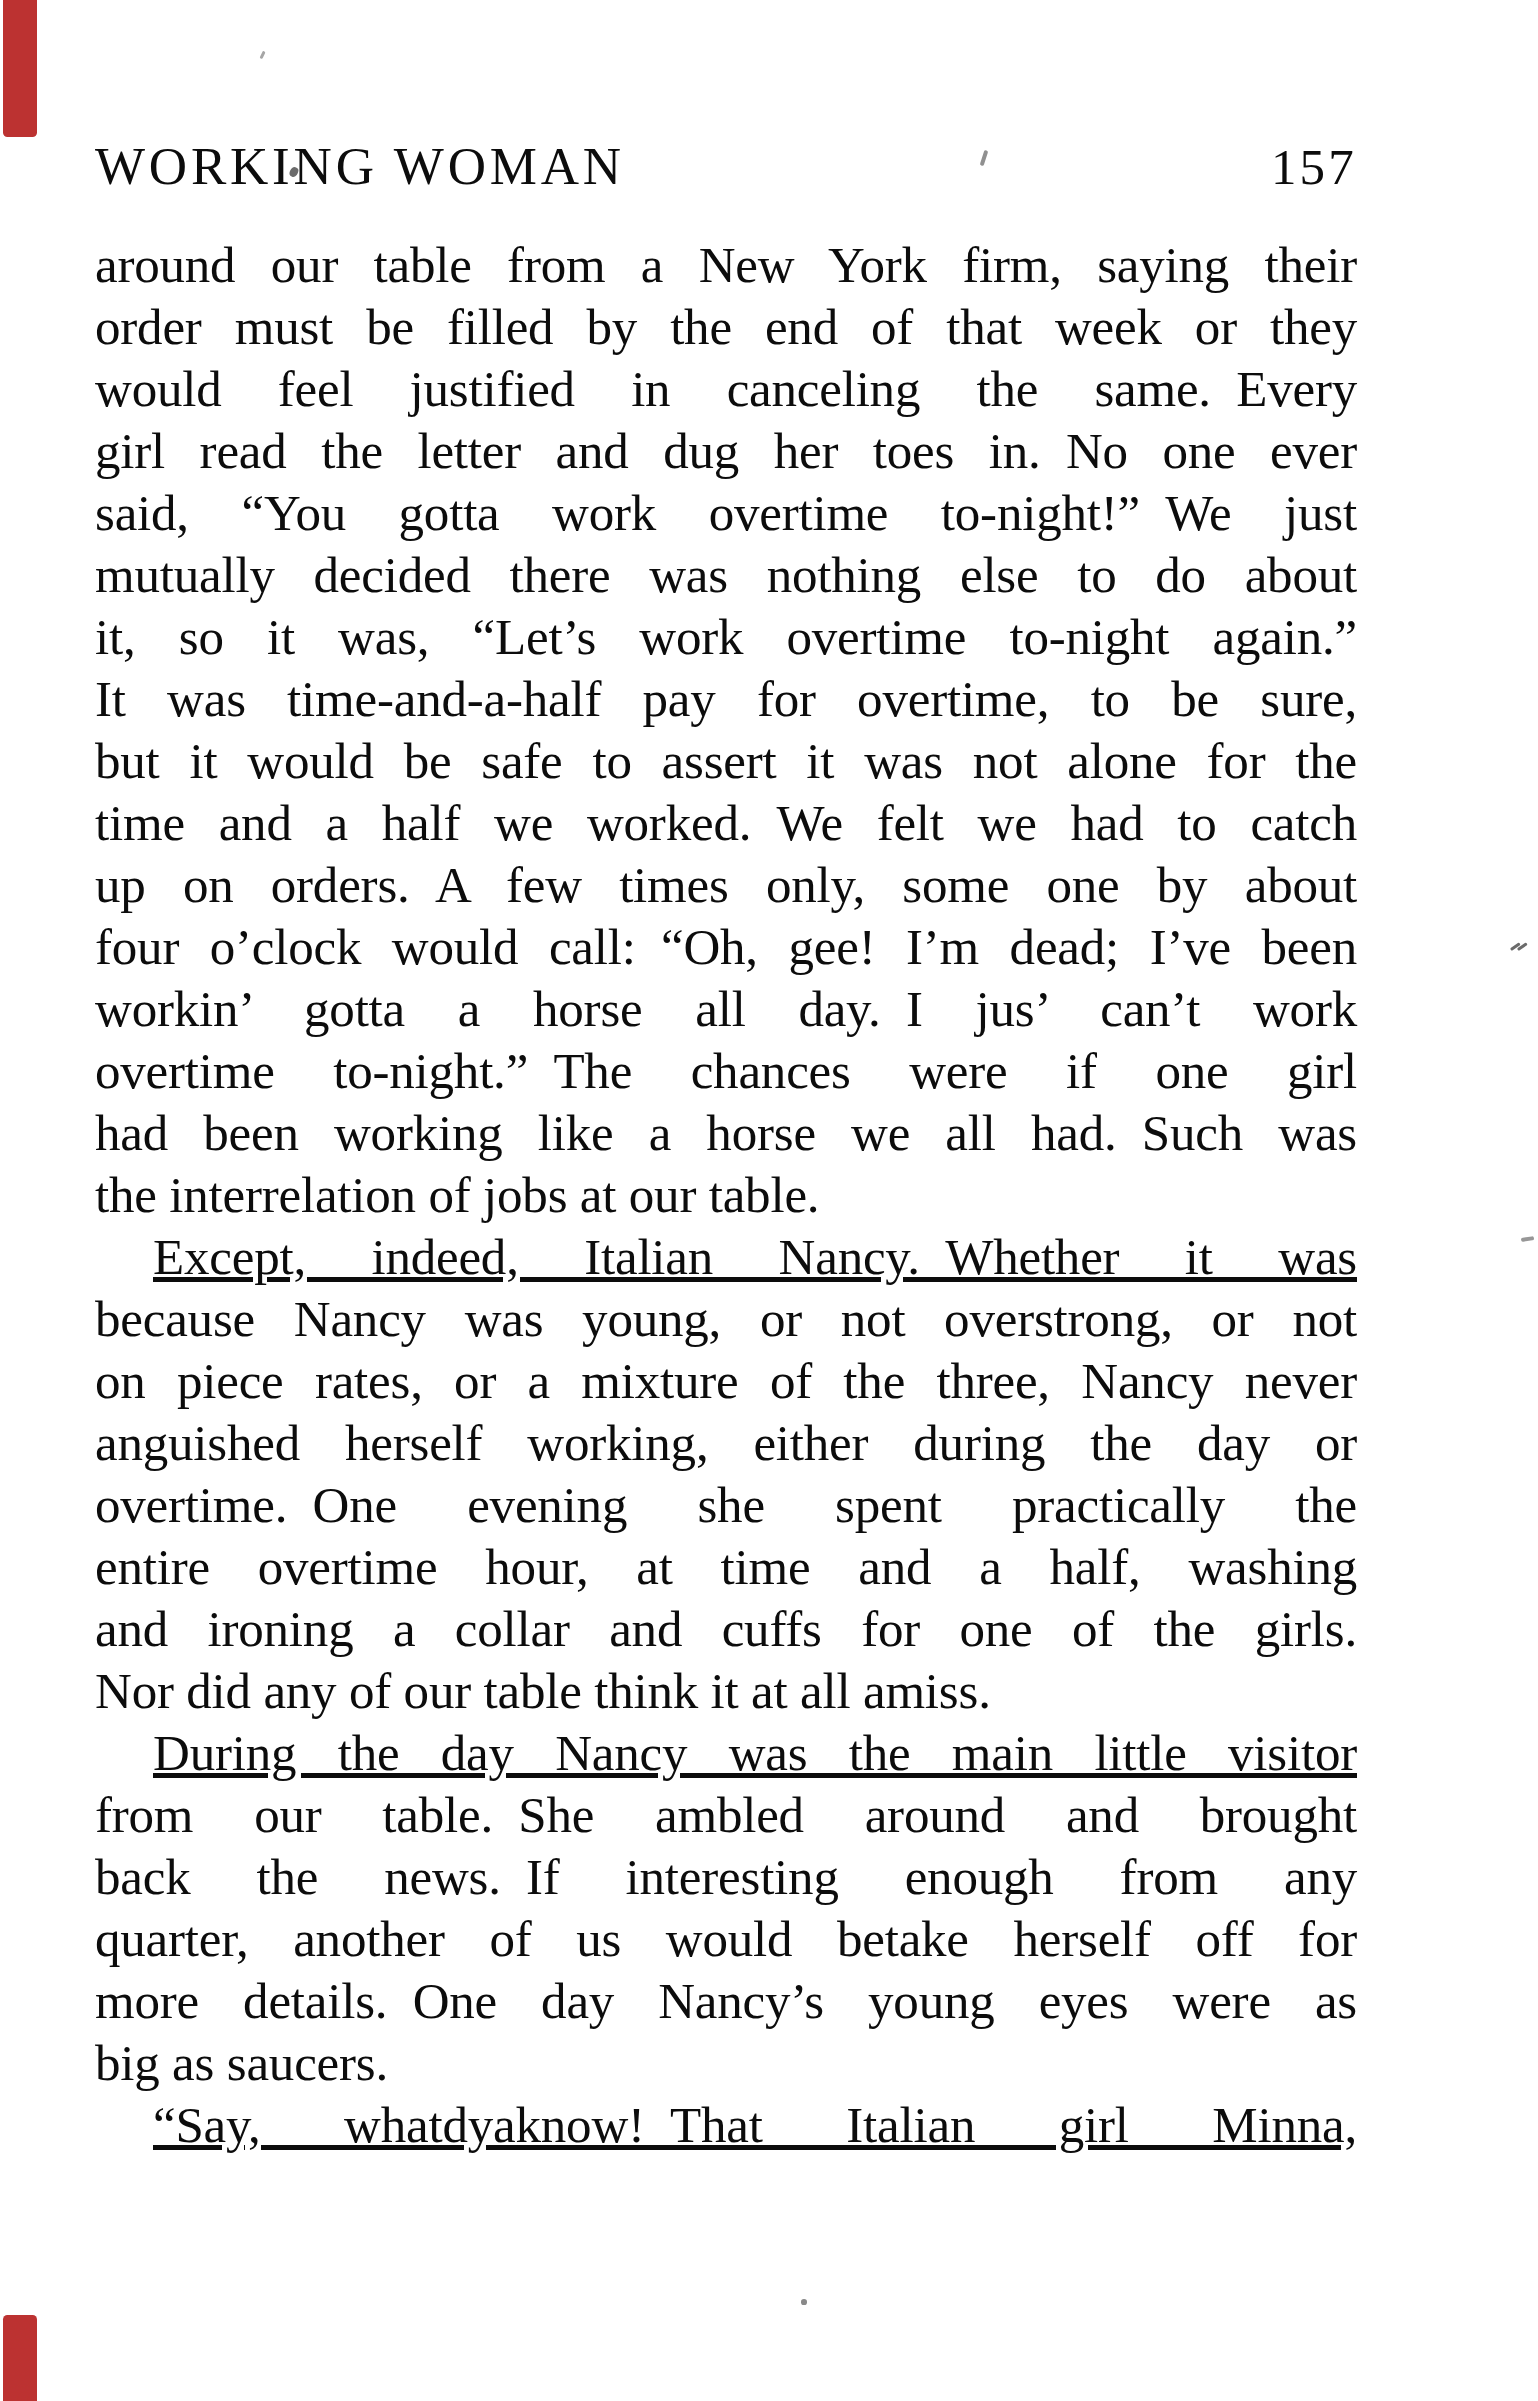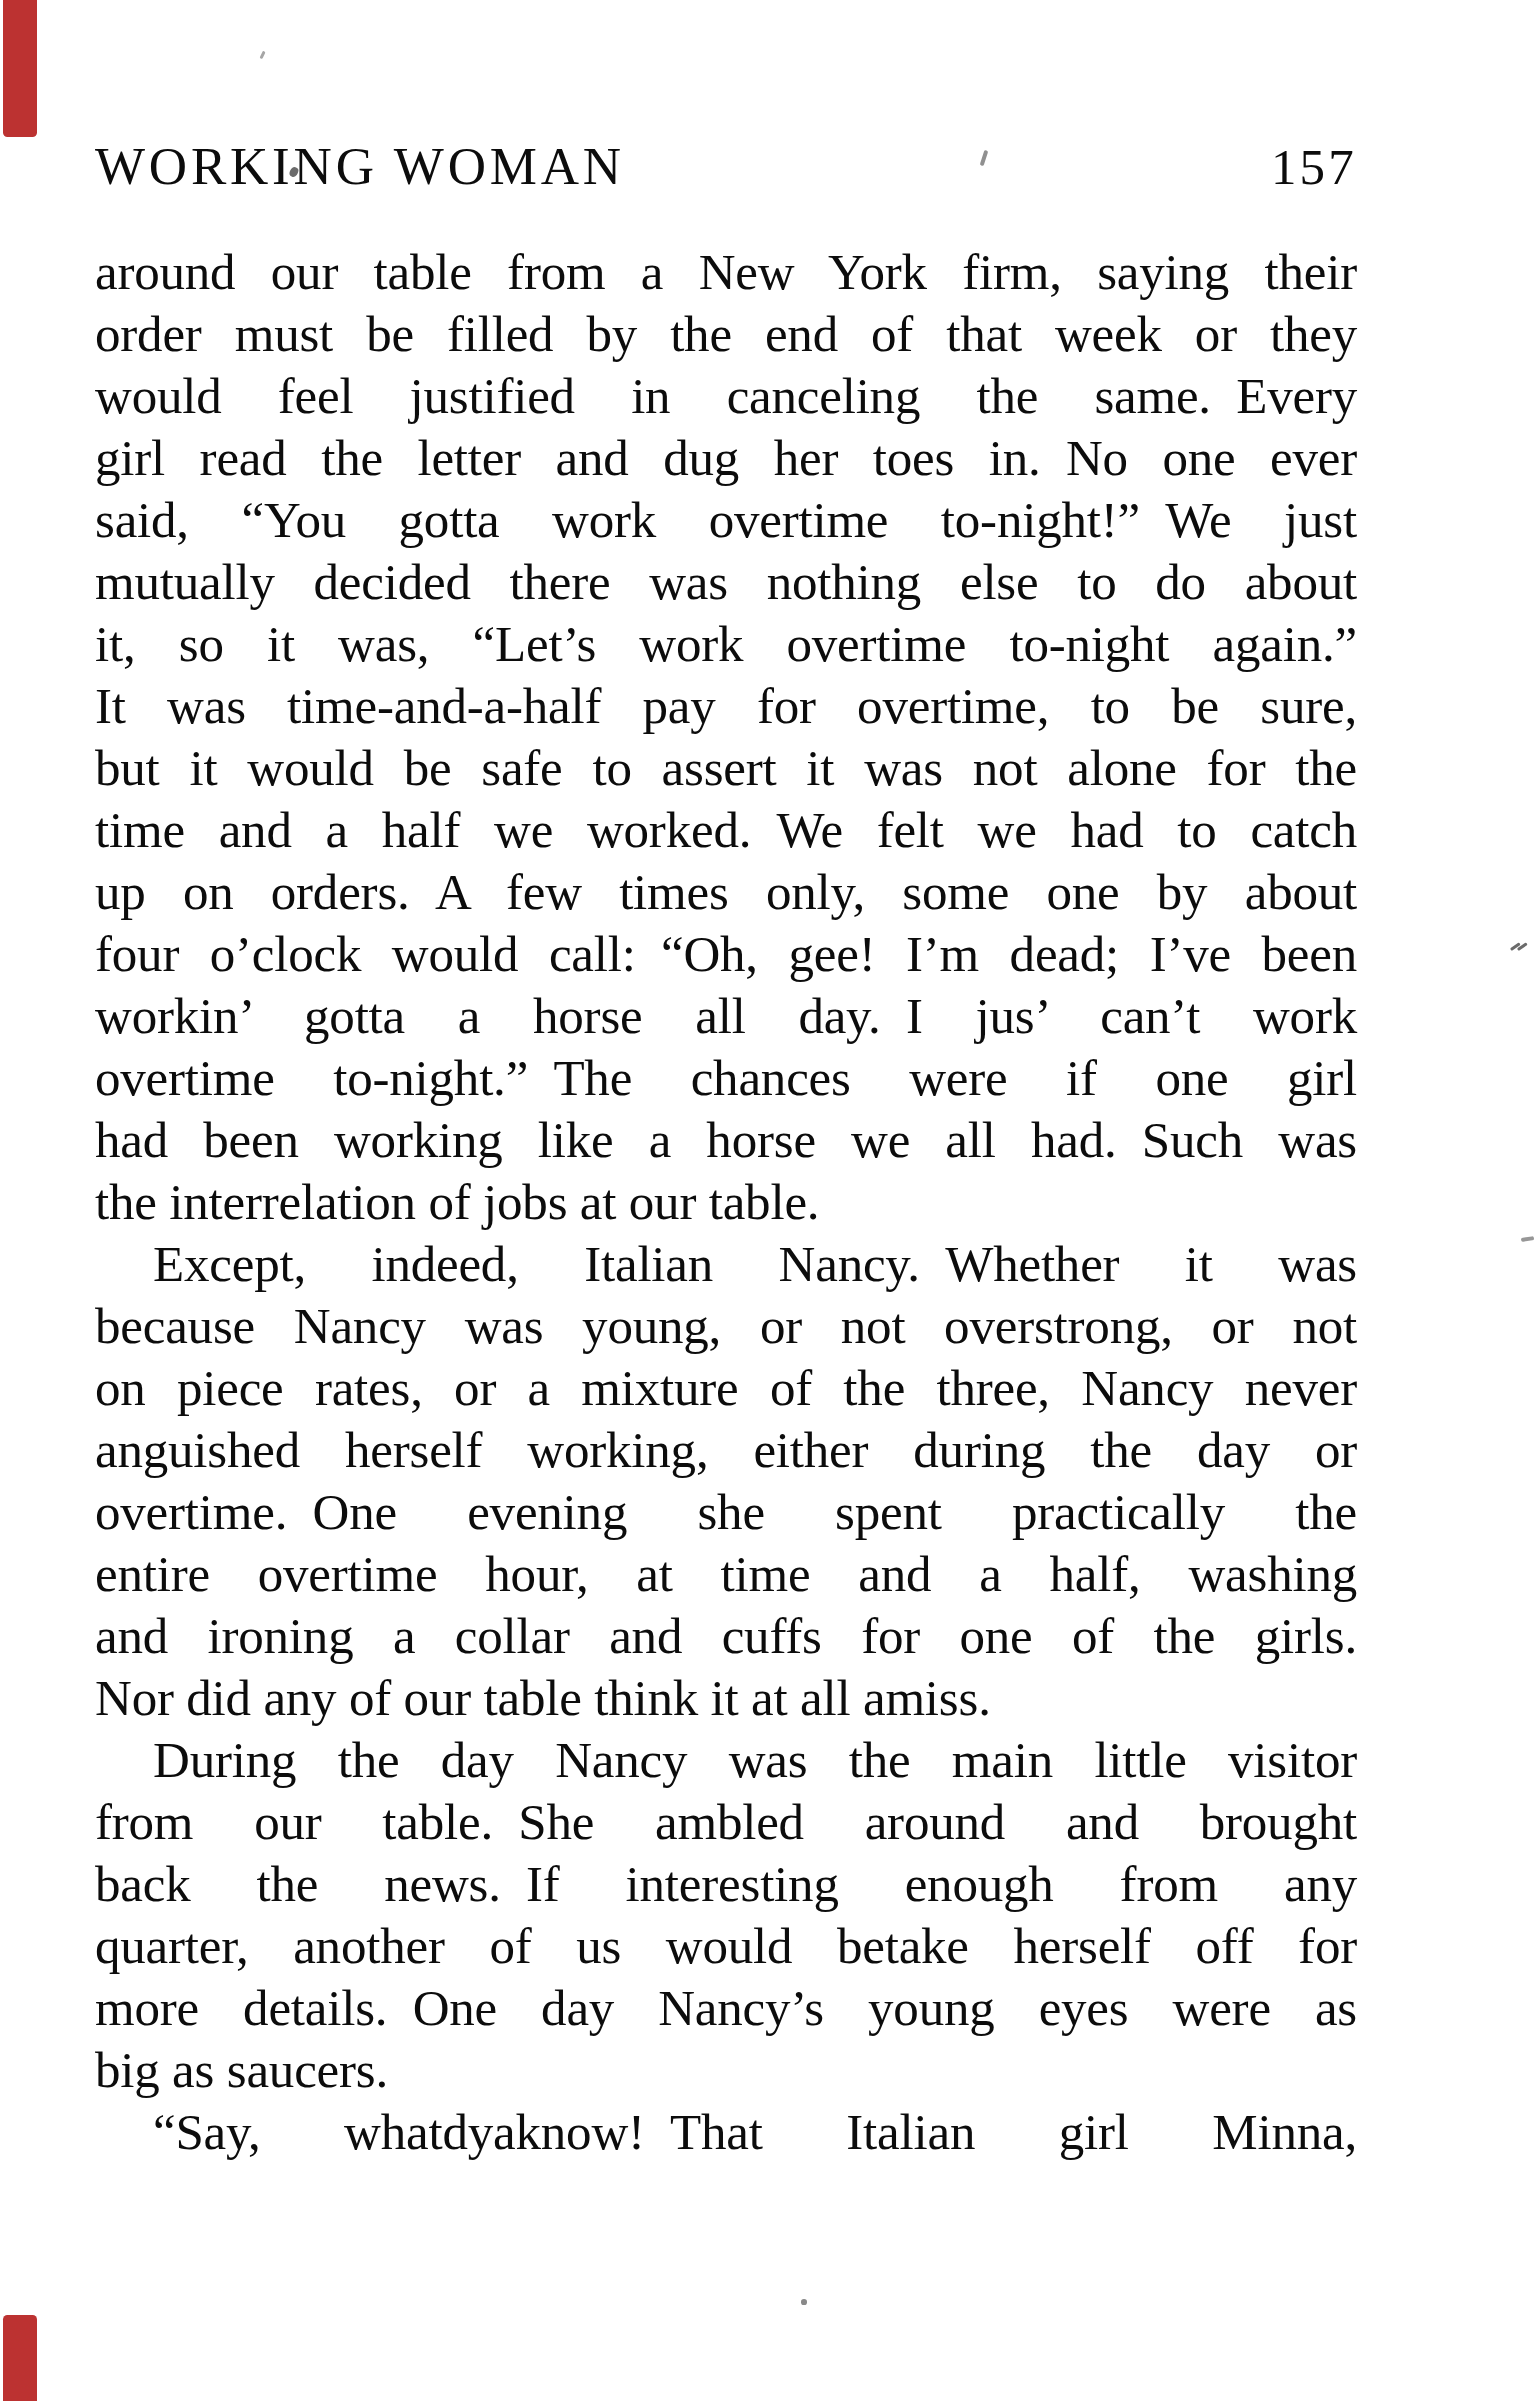--- a/index.html
+++ b/index.html
@@ -59,37 +59,38 @@
     top: 0.6px;
     font-size: 51px;
     line-height: 54px;
     letter-spacing: 3.2px;
     text-align: center;
   }
   
   .text-block {
     position: absolute;
     left: 95px;
-    top: 241px;
+    top: 234px;
     width: 1262px;
   }
   .line {
     font-size: 51px;
     line-height: 62px;
     letter-spacing: -0.2px;
     text-align: justify;
     text-align-last: justify;
     -moz-text-align-last: justify;
   }
   .line.para-end {
     text-align-last: left;
     -moz-text-align-last: left;
   }
   .line.indent {
     text-indent: 58px;
+    text-decoration: underline;
   }
   
   .speck {
     position: absolute;
   }
   .speck.s1 { left: 290px; top: 167px; width: 7.6px; height: 9.5px; border-radius: 50% 40% 55% 45%; transform: rotate(20deg); }
   .speck.s2 { left: 982px; top: 150px; width: 3.8px; height: 16px; border-radius: 1.9px; transform: rotate(18deg); opacity: .75; }
   .speck.s3 { left: 1512px; top: 940px; width: 16.5px; height: 12.7px; background: none !important; }
   .speck.s3 .tick { position: absolute; top: 1.3px; width: 2.5px; height: 10.8px; transform: rotate(55deg); border-radius: 1.3px; }
   .speck.s3 .tick.a { left: 1.9px; }

